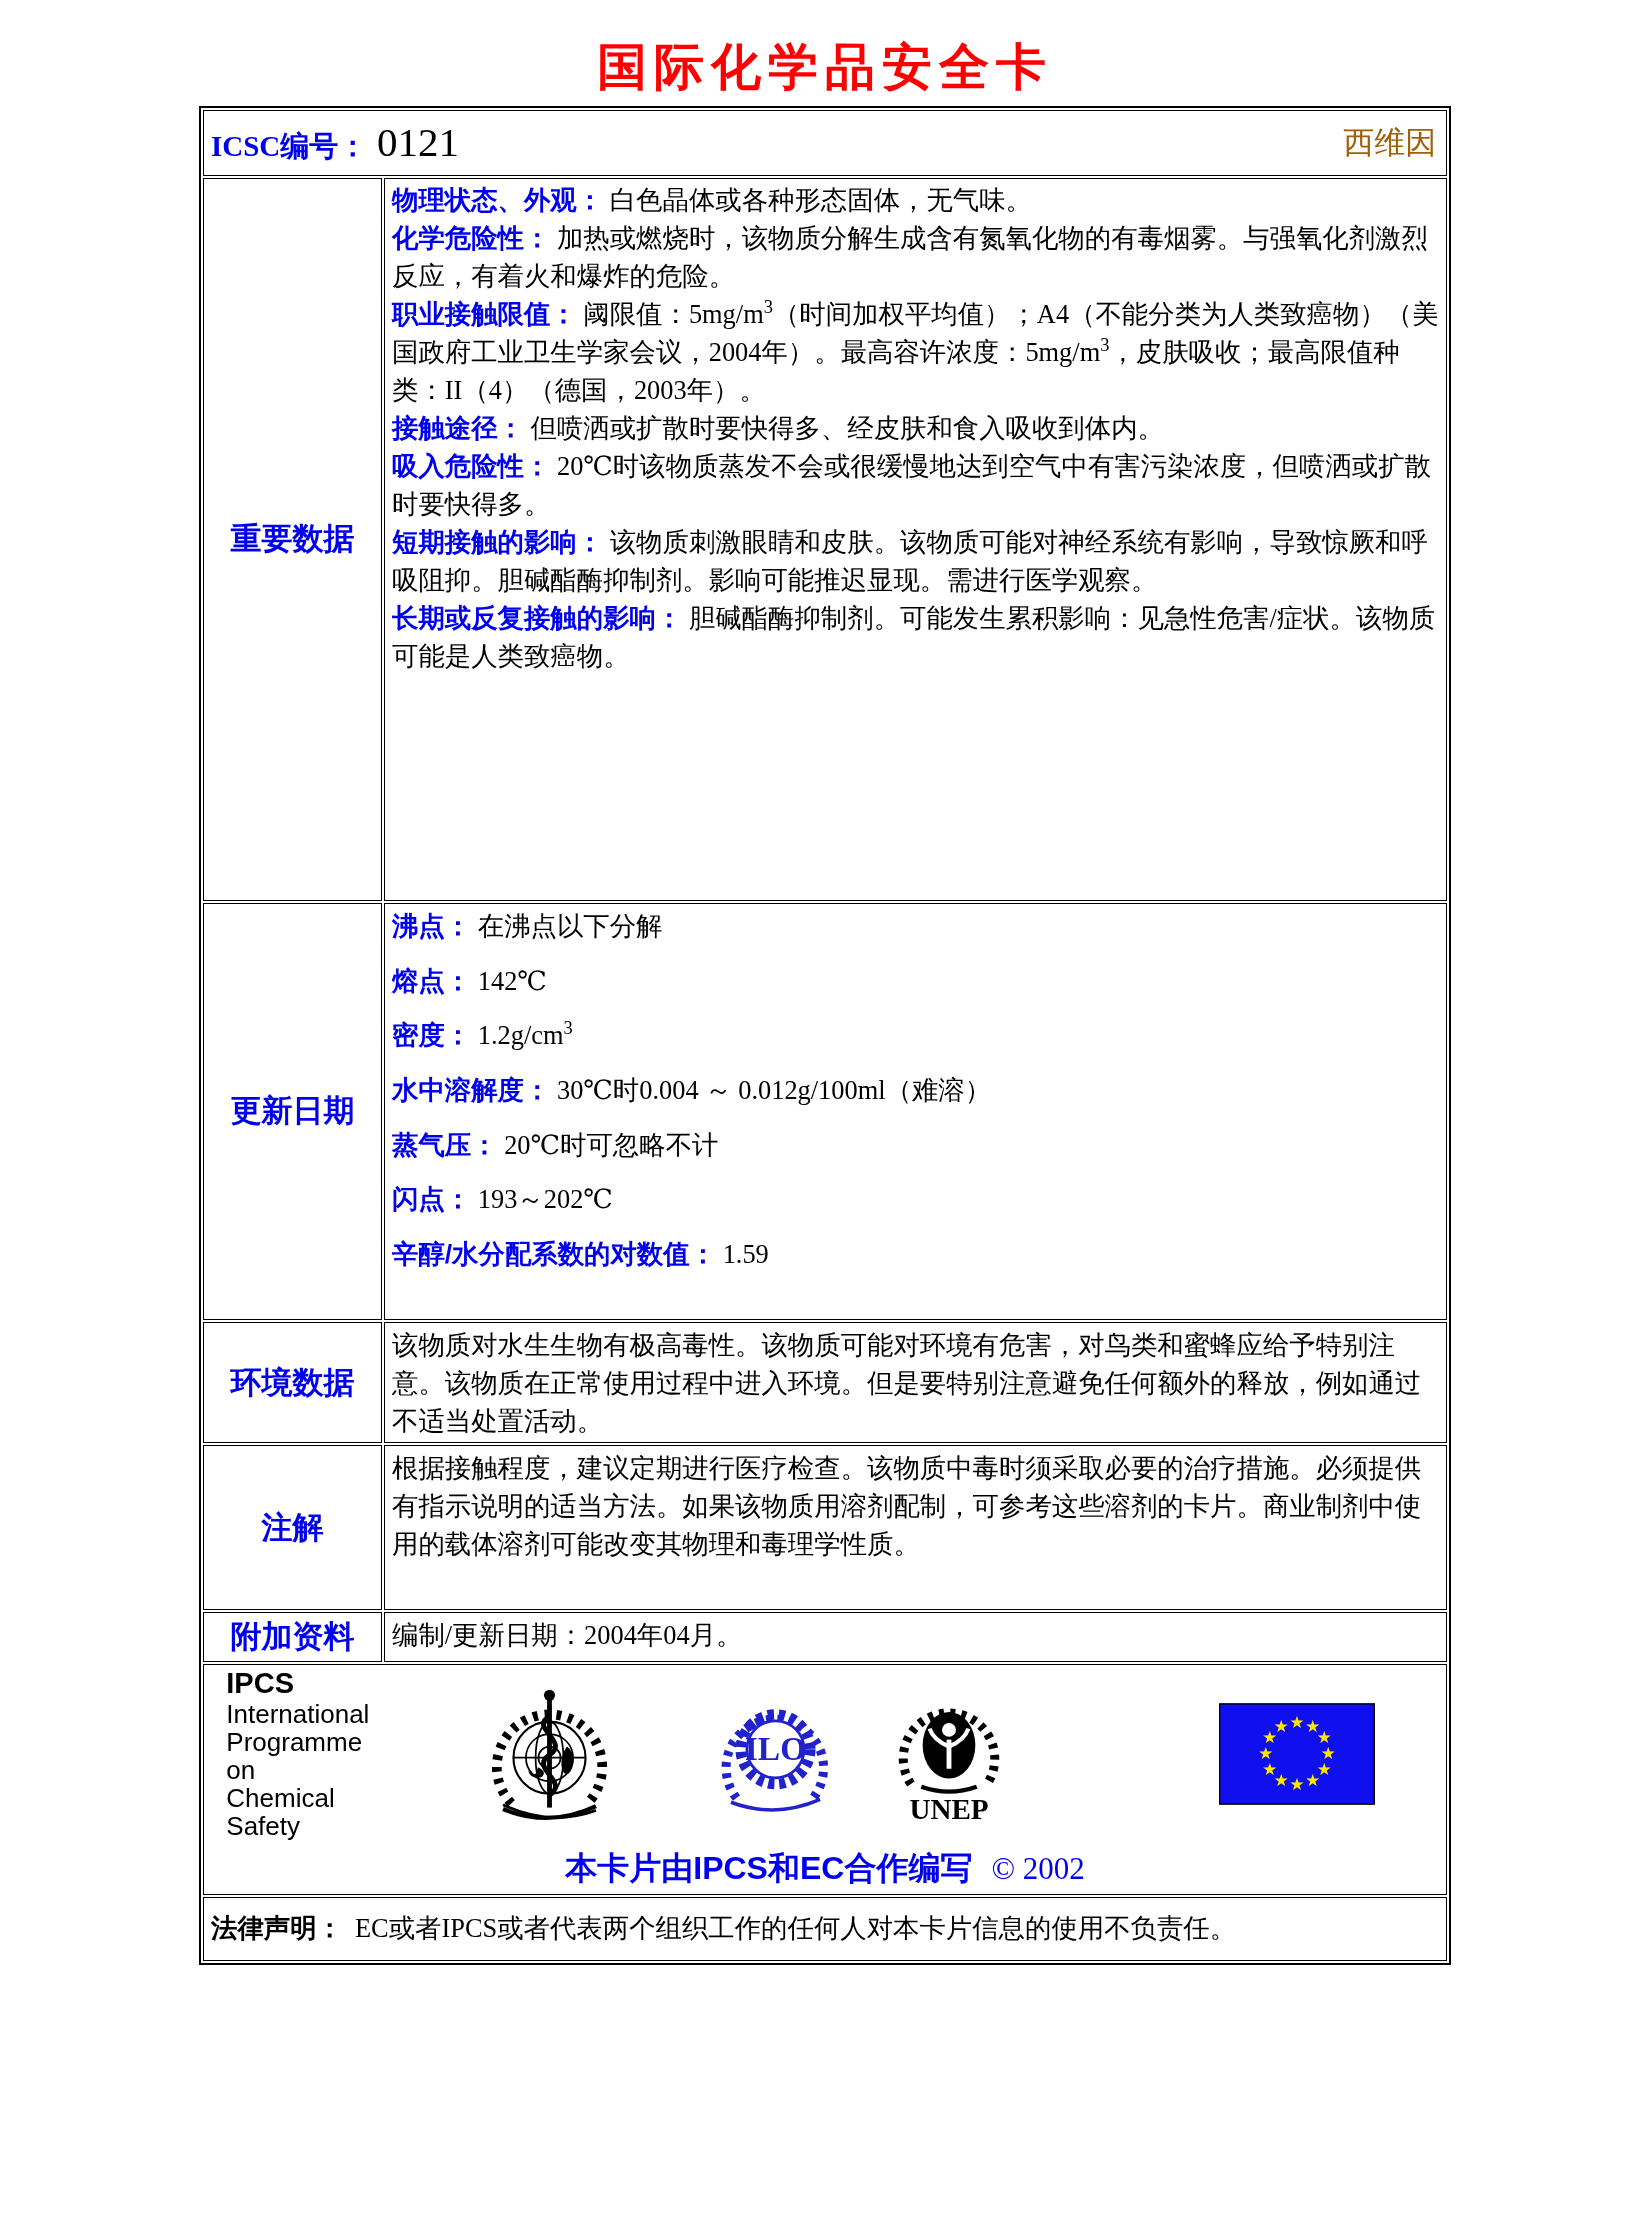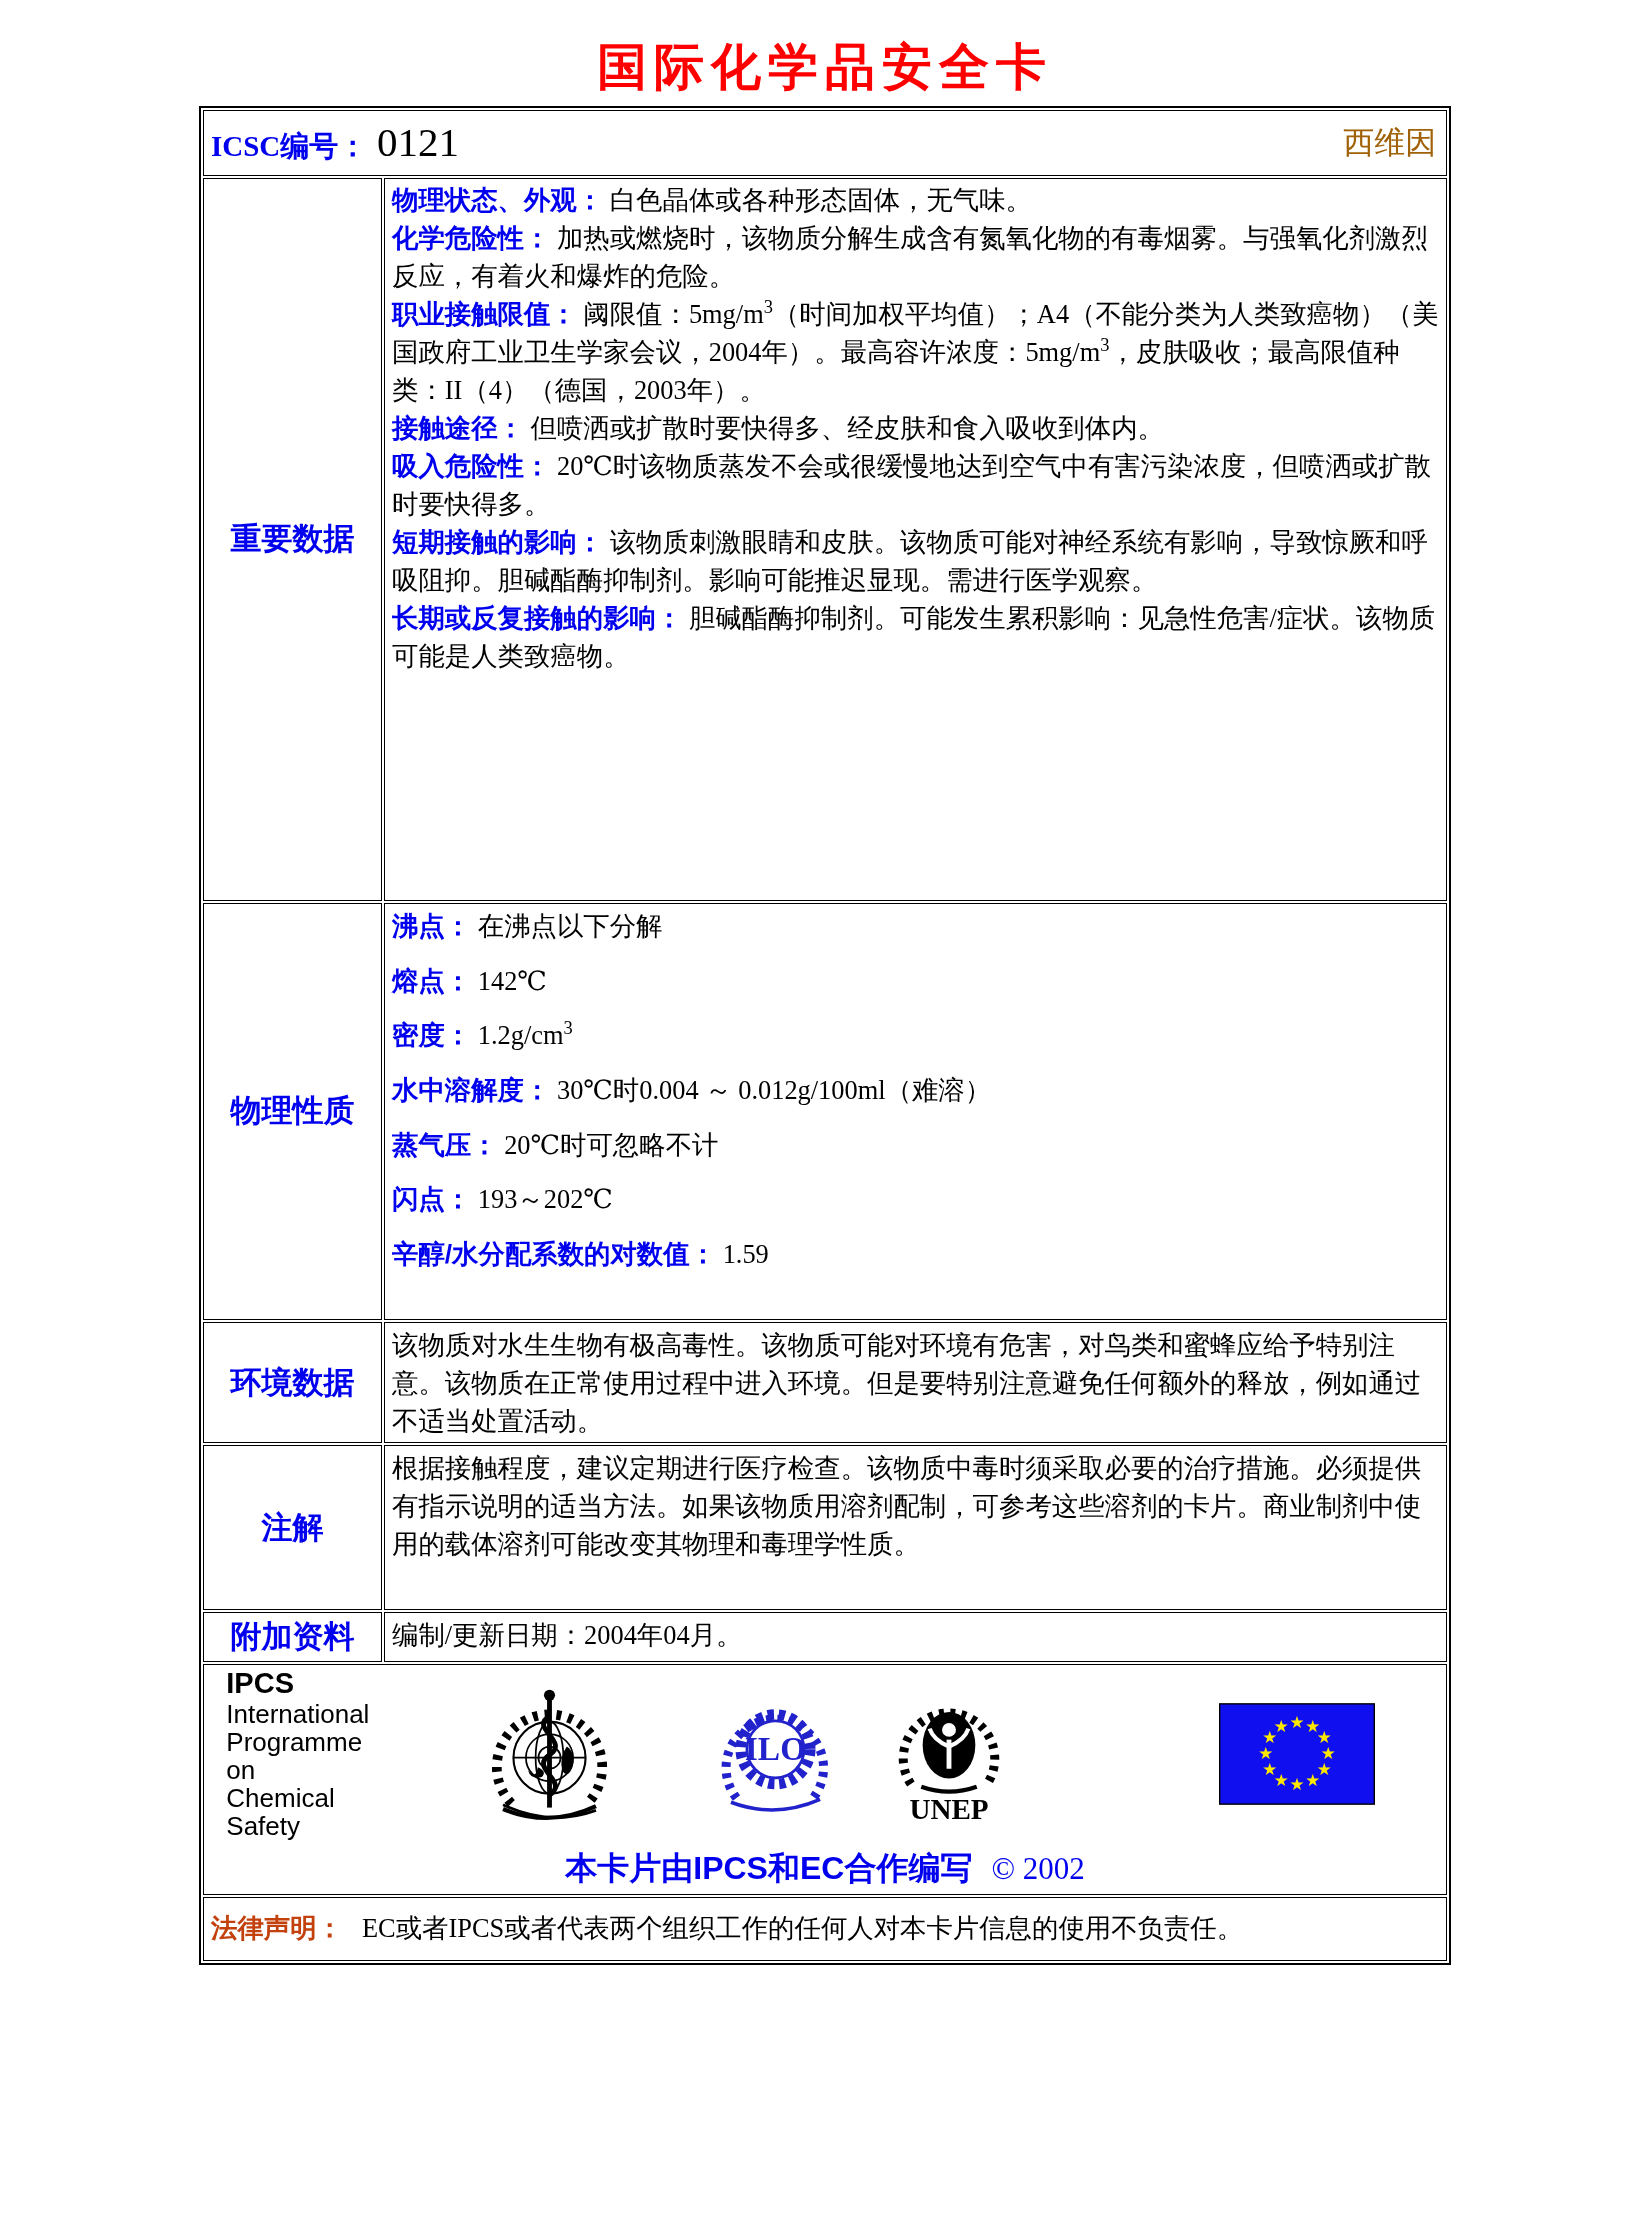--- a/index.html
+++ b/index.html
@@ -83,21 +83,21 @@
   }
   .caption-main{
     font-family:"Liberation Sans","DejaVu Sans",sans-serif;
     font-weight:bold;
   }
   .caption-copy{font-family:"Liberation Serif","DejaVu Serif",serif;font-size:31px;margin-left:11px;}
   
   td.legal-cell{height:56px;vertical-align:middle;font-size:26.4px;}
   .legal-label{
     font-family:"Liberation Sans","DejaVu Sans",sans-serif;
-    font-weight:bold;color:#c2410c;margin-right:19px;
+    font-weight:bold;color:#000000;margin-right:12px;
   }
 </style>
 </head>
 <body>
 
 <div class="page">
 
   <div class="title">国际化学品安全卡</div>
 
   <table class="card">
@@ -123,21 +123,21 @@
             <p class="para"><span class="inline-label">化学危险性：</span><span> 加热或燃烧时，该物质分解生成含有氮氧化物的有毒烟雾。与强氧化剂激烈反应，有着火和爆炸的危险。</span></p>
             <p class="para"><span class="inline-label">职业接触限值：</span><span> 阈限值：5mg/m</span><sup>3</sup><span>（时间加权平均值）；A4（不能分类为人类致癌物）（美国政府工业卫生学家会议，2004年）。最高容许浓度：5mg/m</span><sup>3</sup><span>，皮肤吸收；最高限值种类：II（4）（德国，2003年）。</span></p>
             <p class="para"><span class="inline-label">接触途径：</span><span> 但喷洒或扩散时要快得多、经皮肤和食入吸收到体内。</span></p>
             <p class="para"><span class="inline-label">吸入危险性：</span><span> 20℃时该物质蒸发不会或很缓慢地达到空气中有害污染浓度，但喷洒或扩散时要快得多。</span></p>
             <p class="para"><span class="inline-label">短期接触的影响：</span><span> 该物质刺激眼睛和皮肤。该物质可能对神经系统有影响，导致惊厥和呼吸阻抑。胆碱酯酶抑制剂。影响可能推迟显现。需进行医学观察。</span></p>
             <p class="para"><span class="inline-label">长期或反复接触的影响：</span><span> 胆碱酯酶抑制剂。可能发生累积影响：见急性危害/症状。该物质可能是人类致癌物。</span></p>
           </td>
     </tr>
 
     <tr>
-      <td class="label-cell">物理性质</td>
+      <td class="label-cell">更新日期</td>
       <td class="content-cell props h-physical">
             <p class="para"><span class="inline-label">沸点：</span><span> 在沸点以下分解</span></p>
             <p class="para"><span class="inline-label">熔点：</span><span> 142℃</span></p>
             <p class="para"><span class="inline-label">密度：</span><span> 1.2g/cm</span><sup>3</sup></p>
             <p class="para"><span class="inline-label">水中溶解度：</span><span> 30℃时0.004 ～ 0.012g/100ml（难溶）</span></p>
             <p class="para"><span class="inline-label">蒸气压：</span><span> 20℃时可忽略不计</span></p>
             <p class="para"><span class="inline-label">闪点：</span><span> 193～202℃</span></p>
             <p class="para"><span class="inline-label">辛醇/水分配系数的对数值：</span><span> 1.59</span></p>
           </td>
     </tr>

